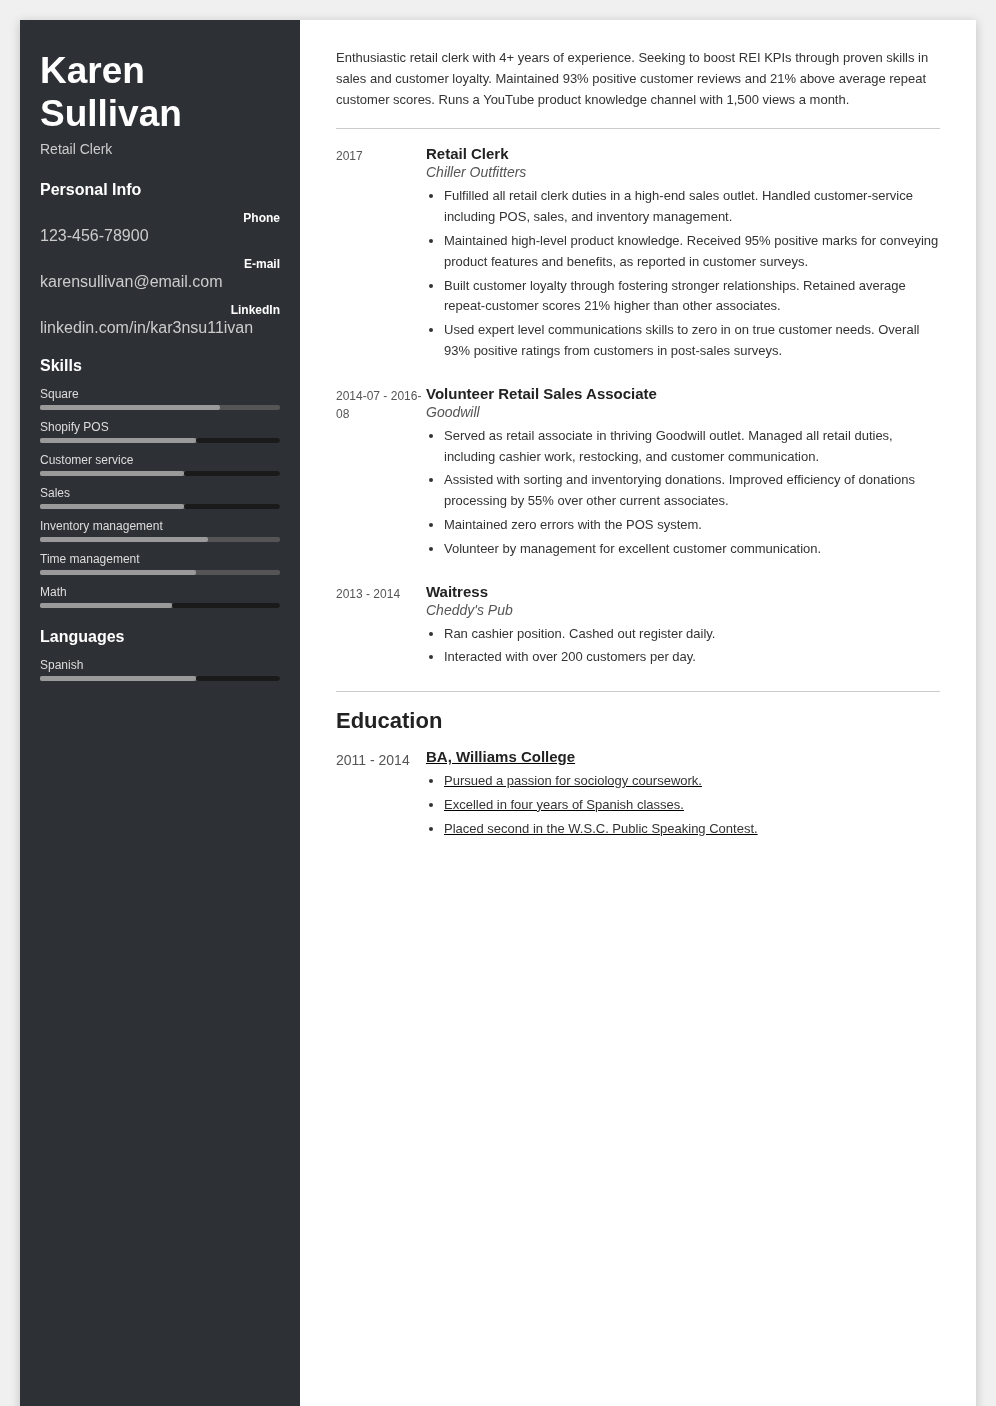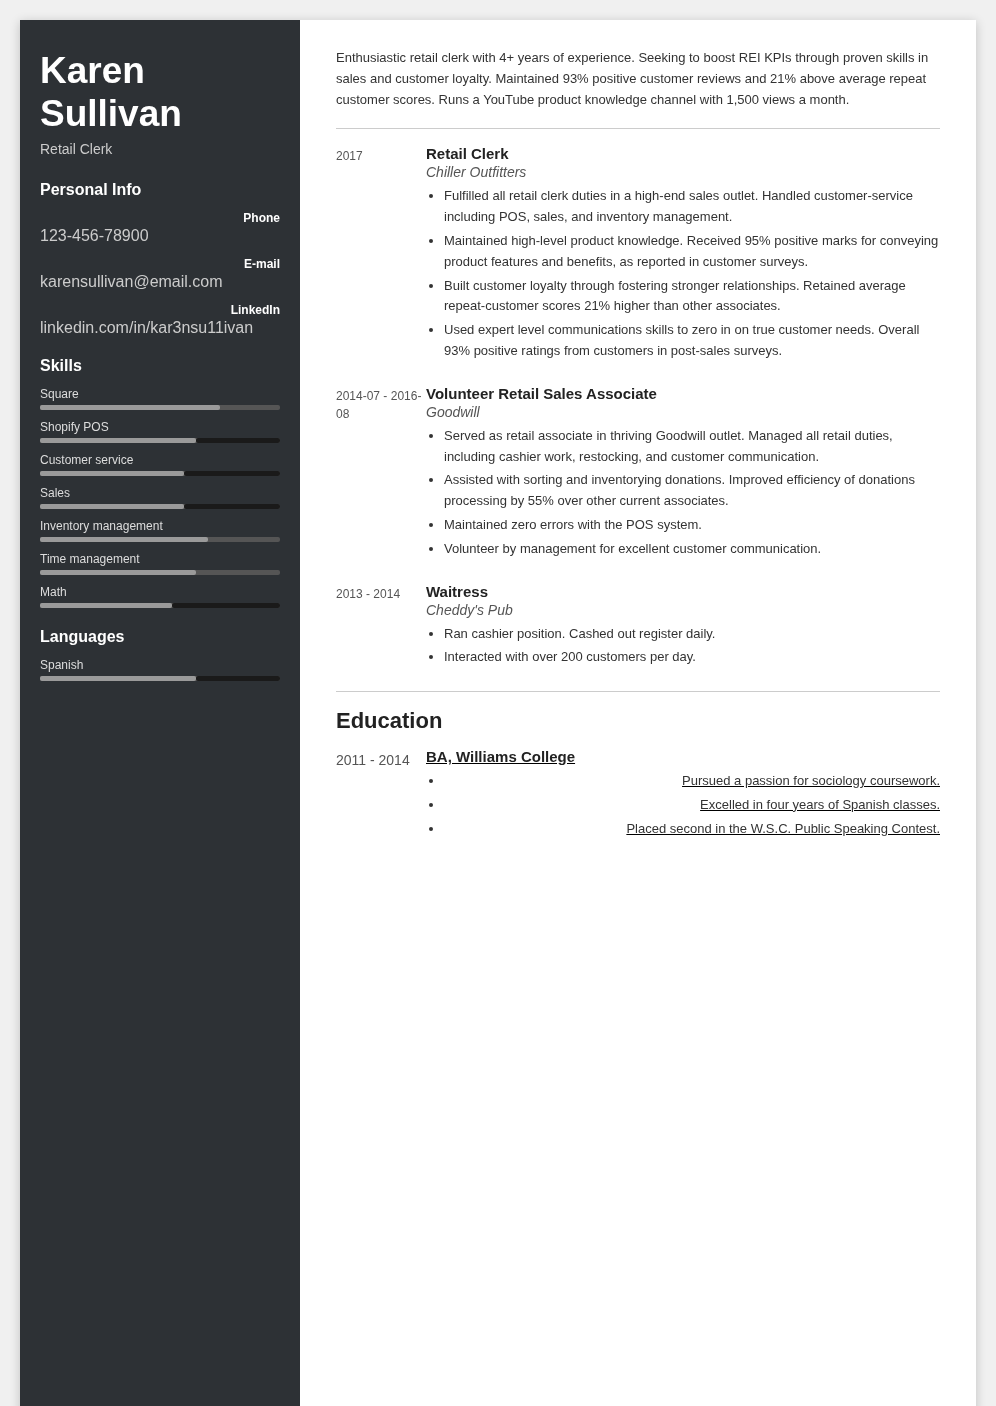--- a/index.html
+++ b/index.html
@@ -173,21 +173,20 @@
     }
     .edu-bullets {
       list-style: disc;
       padding-left: 18px;
     }
     .edu-bullets li {
       font-size: 13px;
       color: #333;
       line-height: 1.6;
       margin-bottom: 3px;
-      text-align: right;
     }
   </style>
 </head>
 <body>
 
 <div class="resume">
 
   <div class="sidebar">
     <div class="sidebar-name">Karen Sullivan</div>
     <div class="sidebar-title">Retail Clerk</div>

